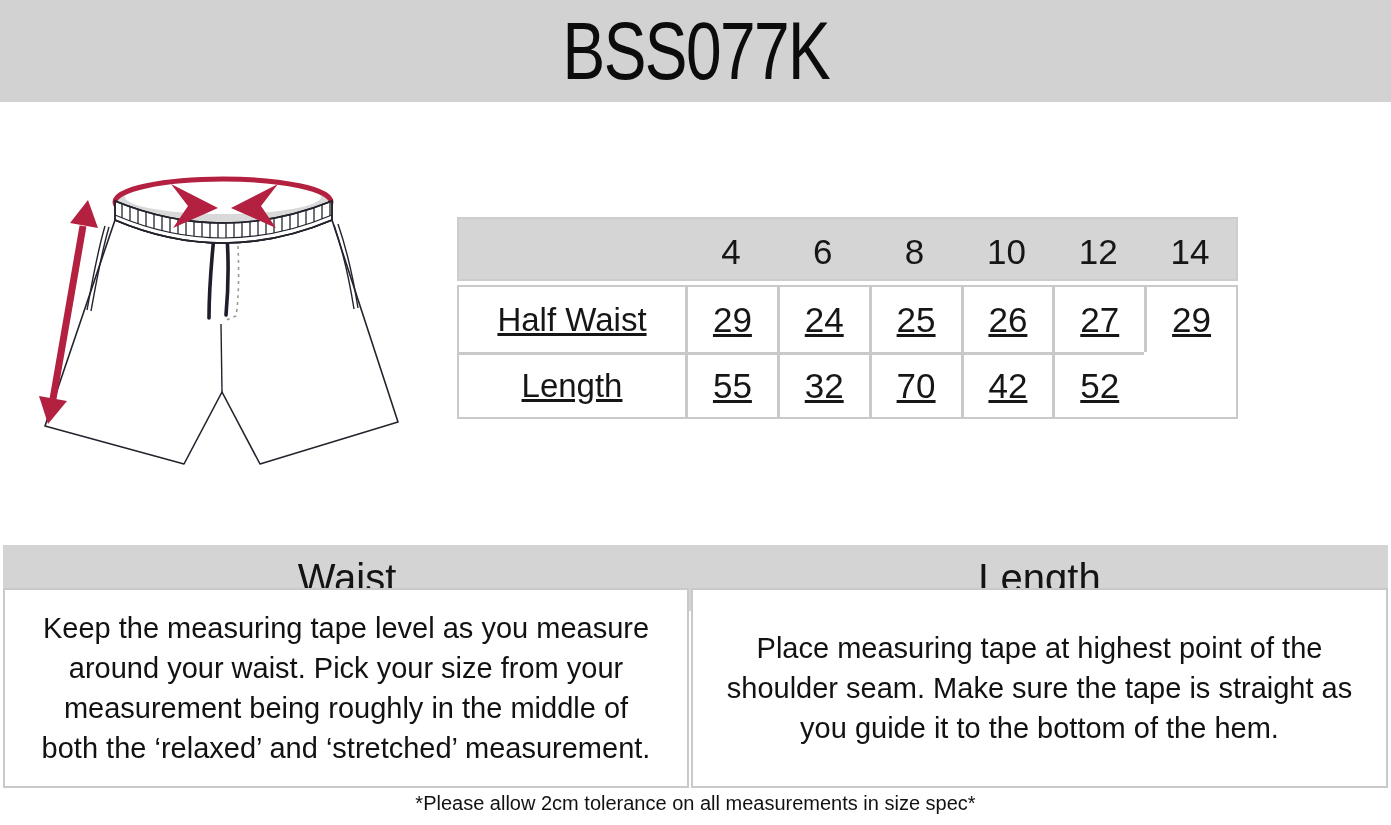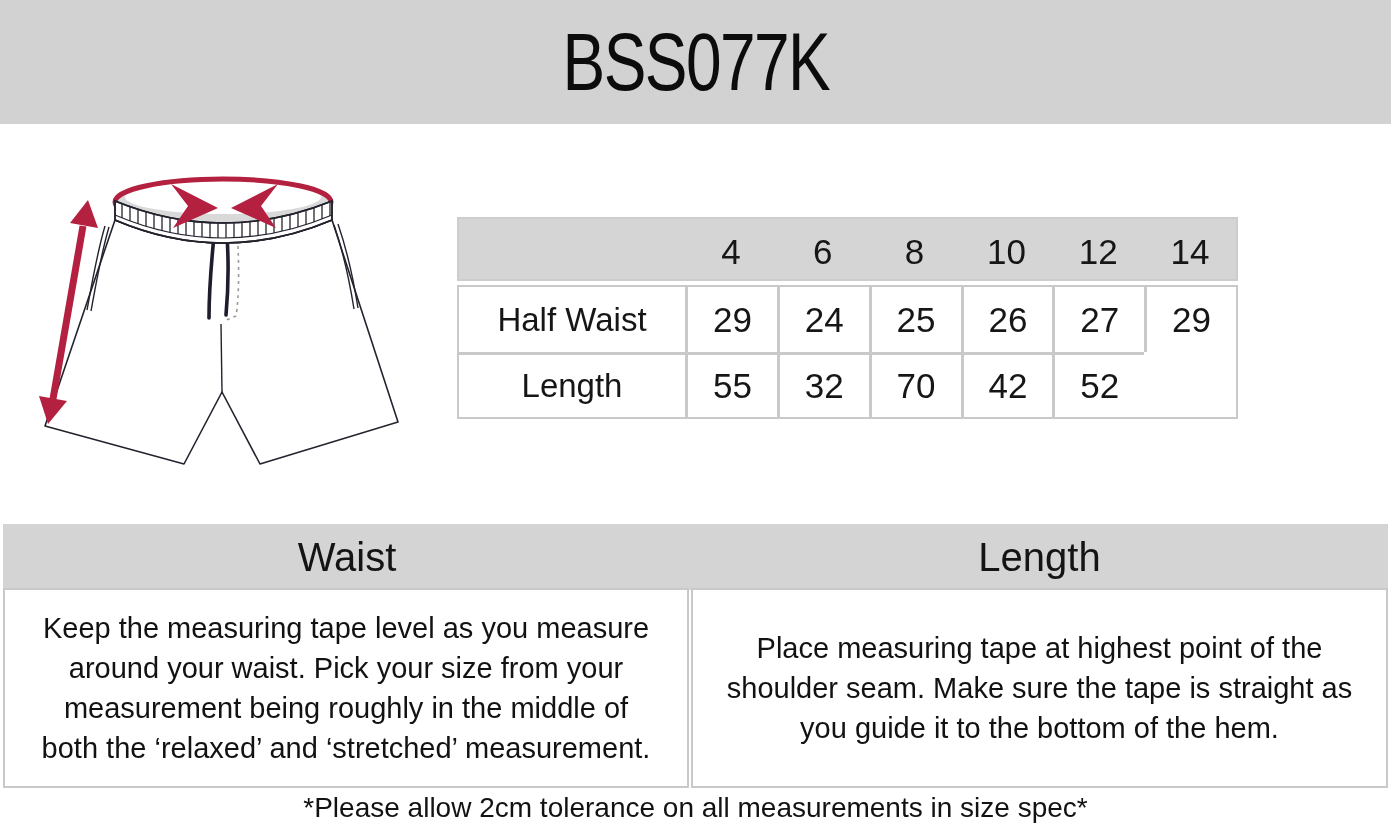--- a/index.html
+++ b/index.html
@@ -1,59 +1,59 @@
 <!DOCTYPE html>
 <html><head>
 <meta charset="utf-8">
 <style>
   * { margin:0; padding:0; box-sizing:border-box; }
   html,body { width:1391px; height:825px; background:#fff; overflow:hidden;
               font-family:"Liberation Sans", sans-serif; color:#111; }
   #stage { position:relative; width:1391px; height:825px; background:#fff; }
 
   
-  .page-header { position:absolute; left:0; top:0; width:1391px; height:124px;
+  .page-header { position:absolute; left:0; top:0; width:1391px; height:102px;
                  background:#d2d2d2; display:flex; align-items:center; justify-content:center; }
   .page-title  { font-size:82px; font-weight:400; letter-spacing:-2px; color:#0c0c0c;
                  transform:scaleX(0.78); white-space:nowrap; }
 
   
   .illustration { position:absolute; left:22px; top:158px; width:424px; height:345px; }
 
   
   .size-table { position:absolute; left:457px; top:217px; width:781px; }
   .st-row { display:grid; grid-template-columns:226px repeat(6,1fr); }
   .st-header { background:#d5d5d5; border:2px solid #cdcdcd; height:64px; }
   .st-header .st-cell { border:none; background:transparent; }
   .st-body { margin-top:4px; border:2px solid #c9c9c9; background:#fff; }
   .st-cell { height:65px; display:flex; align-items:center; justify-content:center;
              font-size:34px; color:#161616; background:#fff; }
-  .st-body .st-cell { border-left:3px solid #c9c9c9; }
+  .st-body .st-cell { border-left:3px solid #c9c9c9;text-decoration:underline; }
   .st-body .st-cell.first { border-left:none; }
   .st-body .st-row.second .st-cell { border-top:3px solid #c9c9c9; }
   .st-label { font-size:33px; }
   .st-num   { font-size:35px; }
 
   
-  .guide-header { position:absolute; left:3px; top:524px; width:1385px; height:66px;
+  .guide-header { position:absolute; left:3px; top:545px; width:1385px; height:66px;
                   background:#d4d4d4; display:flex; }
   .guide-header .gh-cell { display:flex; align-items:center; justify-content:center;
                   font-size:40px; color:#141414; }
   .gh-left  { width:688px; }
   .gh-right { width:697px; }
 
   .guide-box { position:absolute; top:588px; height:200px; border:2px solid #c9c9c9;
                background:#fff; display:flex; align-items:center; justify-content:center; }
   .guide-box.left  { left:3px;   width:686px; }
   .guide-box.right { left:691px; width:697px; }
   .guide-text { font-size:29px; line-height:40px; text-align:center; color:#121212;
                 padding:0 30px; }
 
   .footnote { position:absolute; left:0; top:792px; width:1391px; text-align:center;
-              font-size:28px; color:#121212; }
+              font-size:20px; color:#121212; }
 </style>
 </head>
 <body>
 
 <div id="stage">
 
   <div class="page-header">
     <div class="page-title">BSS077K</div>
   </div>
 

